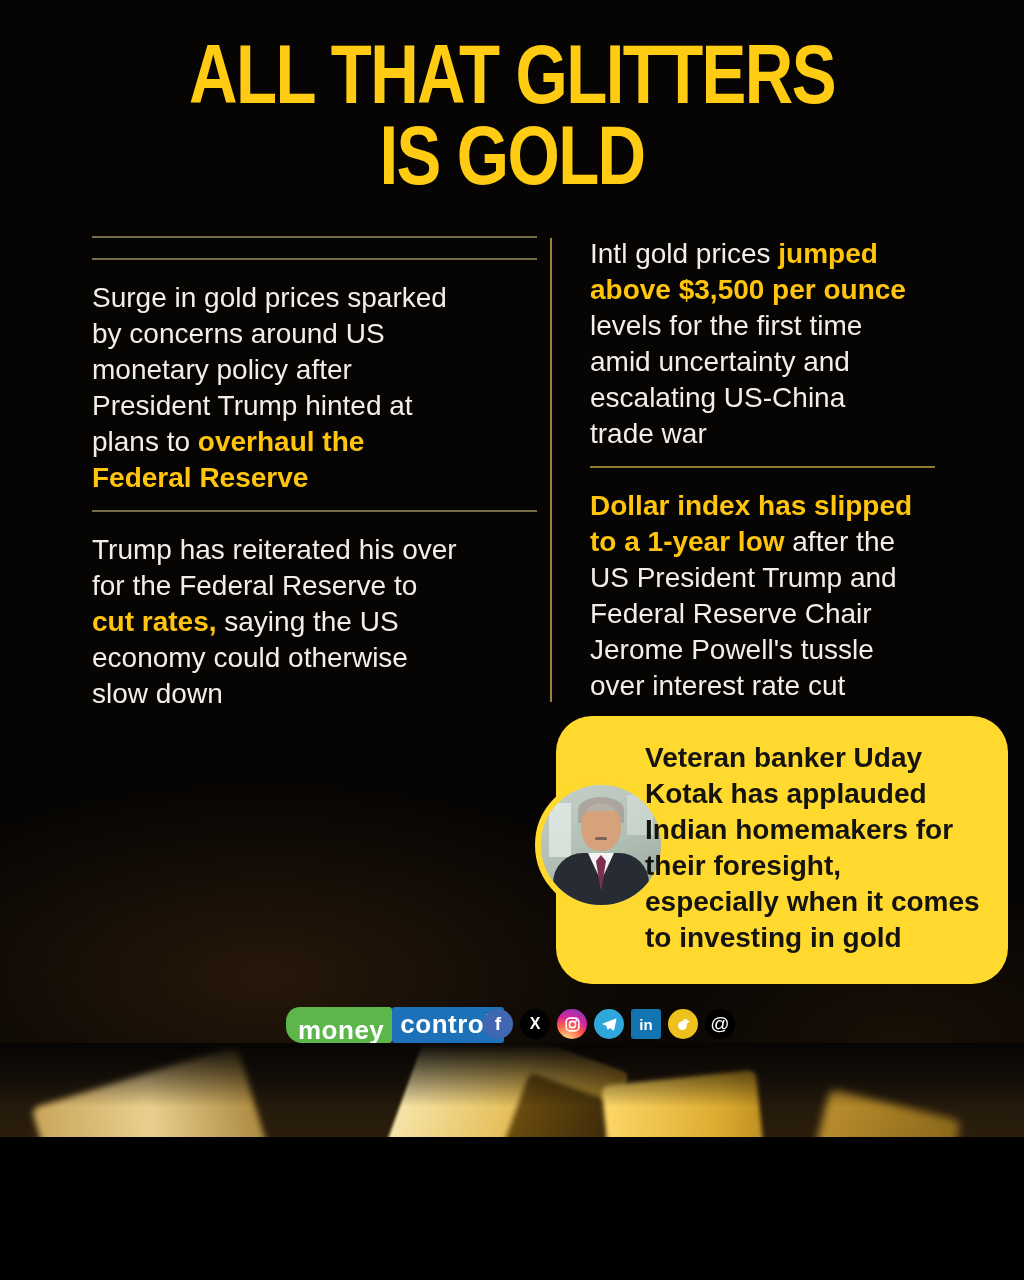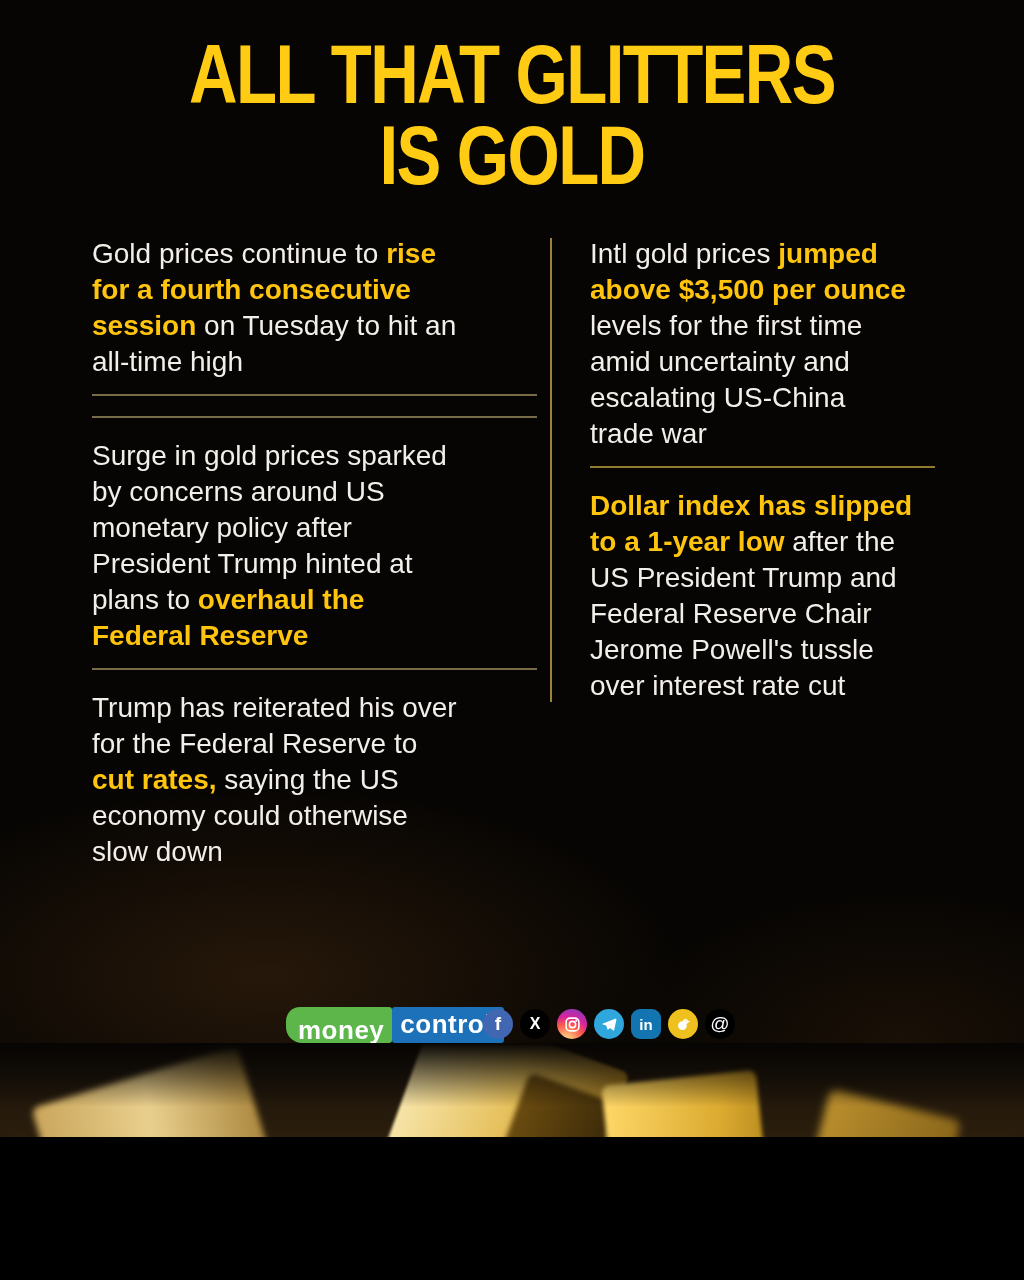--- a/index.html
+++ b/index.html
@@ -46,21 +46,21 @@
   
   .logo{position:absolute;left:286px;top:1007px;height:36px;display:flex;align-items:stretch;
     font-weight:700;font-size:26px;color:#fff;letter-spacing:.5px;}
   .logo-money{background:#5CB64A;padding:15px 8px 5px 12px;border-radius:14px 3px 3px 16px;
     display:flex;align-items:center;}
   .logo-control{background:#1D71B8;padding:3px 12px 5px 8px;border-radius:3px;
     display:flex;align-items:center;}
   .social{position:absolute;left:483px;top:1009px;display:flex;gap:7px;}
   .sicon{width:30px;height:30px;border-radius:50%;display:flex;align-items:center;justify-content:center;
     color:#fff;font-weight:700;}
-  .sicon.square{border-radius:9px;text-align:right;}
+  .sicon.square{border-radius:3px;text-align:right;}
   .sicon.ig{background:radial-gradient(circle at 30% 110%,#fdf497 0%,#fd5949 45%,#d6249f 65%,#8a3ab9 90%);}
   .sicon svg{width:17px;height:17px;display:block;}
   .sicon[data-name="facebook-icon"]{font-size:19px;}
   .sicon[data-name="x-icon"]{font-size:16px;font-weight:800;}
   .sicon[data-name="linkedin-icon"]{font-size:15px;}
   .sicon[data-name="threads-icon"]{font-size:19px;font-weight:400;}
 
   
   .ambient{position:absolute;left:0;top:560px;width:1024px;height:520px;pointer-events:none;
     background:radial-gradient(58% 52% at 26% 80%,rgba(99,60,22,.34),transparent 70%),
@@ -95,24 +95,20 @@
 <div class="poster" data-name="infographic-poster">
 
   <h1 class="title" data-name="poster-title">
     <span data-name="title-line-1">ALL THAT GLITTERS</span>
     <span data-name="title-line-2">IS GOLD</span>
   </h1>
 
   <div class="ambient" data-name="background-glow"></div>
 
   <div class="col col-left" data-name="left-column">
-      <p class="tblock" data-name="text-block"><span data-name="body-text">Gold prices continue to </span><span class="accent" data-name="highlighted-text">rise
-for a fourth consecutive
-session</span><span data-name="body-text"> on Tuesday to hit an
-all-time high</span></p>
       <hr class="divider" data-name="divider-line">
       <hr class="divider" data-name="divider-line">
       <p class="tblock" data-name="text-block"><span data-name="body-text">Surge in gold prices sparked
 by concerns around US
 monetary policy after
 President Trump hinted at
 plans to </span><span class="accent" data-name="highlighted-text">overhaul the
 Federal Reserve</span></p>
       <hr class="divider" data-name="divider-line">
       <p class="tblock" data-name="text-block"><span data-name="body-text">Trump has reiterated his over
@@ -131,20 +127,38 @@
 trade war</span></p>
       <hr class="divider" data-name="divider-line">
       <p class="tblock" data-name="text-block"><span class="accent" data-name="highlighted-text">Dollar index has slipped
 to a 1-year low</span><span data-name="body-text"> after the
 US President Trump and
 Federal Reserve Chair
 Jerome Powell's tussle
 over interest rate cut</span></p>
     </div>
 
+  <div class="quote-card" data-name="quote-card">
+    <div class="avatar" data-name="uday-kotak-photo">
+      <div class="av-pane" data-name="photo-background"></div>
+      <div class="av-pane2" data-name="photo-background"></div>
+      <div class="av-hair" data-name="avatar-hair"></div>
+      <div class="av-head" data-name="avatar-face"></div>
+      <div class="av-mo" data-name="avatar-moustache"></div>
+      <div class="av-suit" data-name="avatar-suit"></div>
+      <div class="av-shirt" data-name="avatar-shirt"></div>
+      <div class="av-tie" data-name="avatar-tie"></div>
+    </div>
+    <p class="quote-text" data-name="quote-text">Veteran banker Uday
+Kotak has applauded
+Indian homemakers for
+their foresight,
+especially when it comes
+to investing in gold</p>
+  </div>
 
   <div class="logo" data-name="moneycontrol-logo">
     <span class="logo-money" data-name="logo-money-part">money</span>
       <span class="logo-control" data-name="logo-control-part">control</span>
   </div>
 
   <div class="social" data-name="social-icons">
       <span class="sicon" data-name="facebook-icon" style="background: rgb(66, 103, 178);">f</span>
       <span class="sicon" data-name="x-icon" style="background: rgb(0, 0, 0);">X</span>
       <span class="sicon ig" data-name="instagram-icon">

